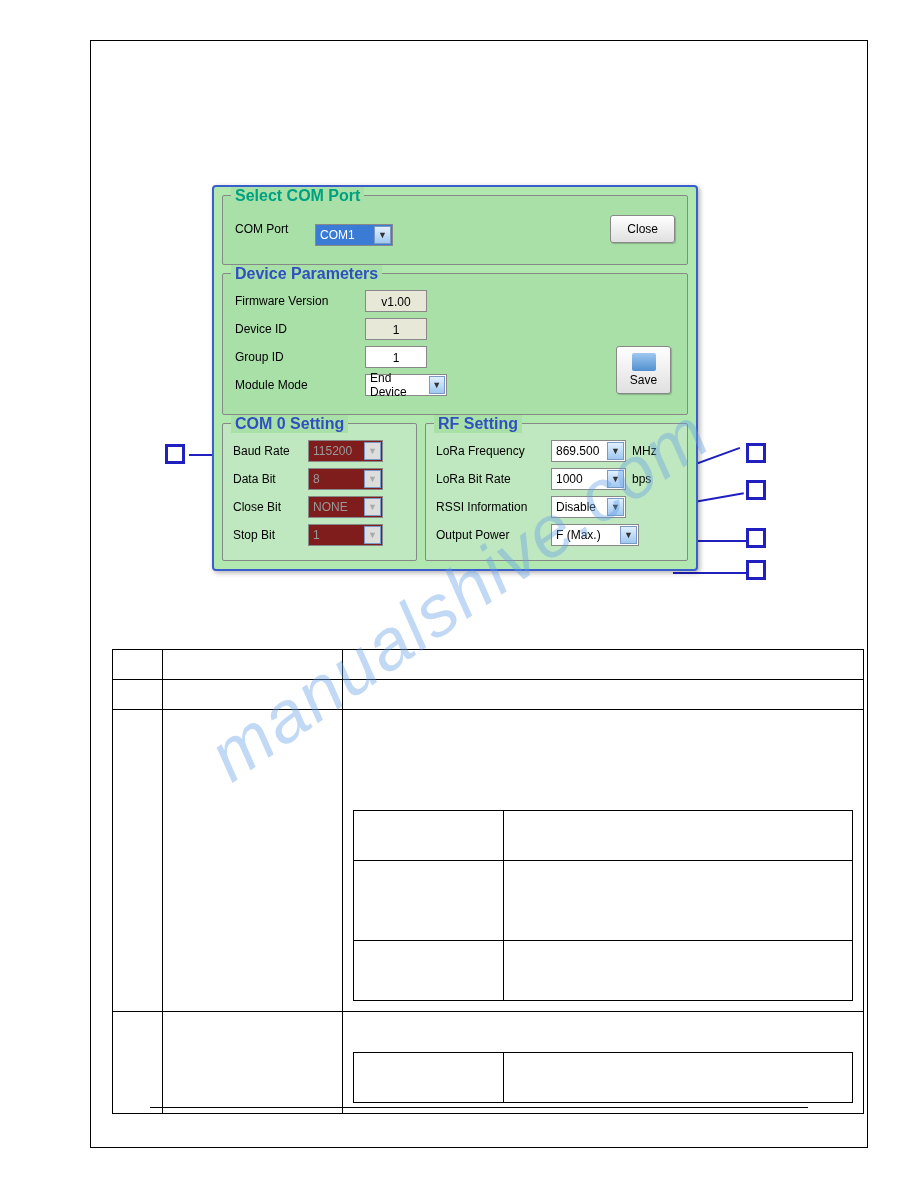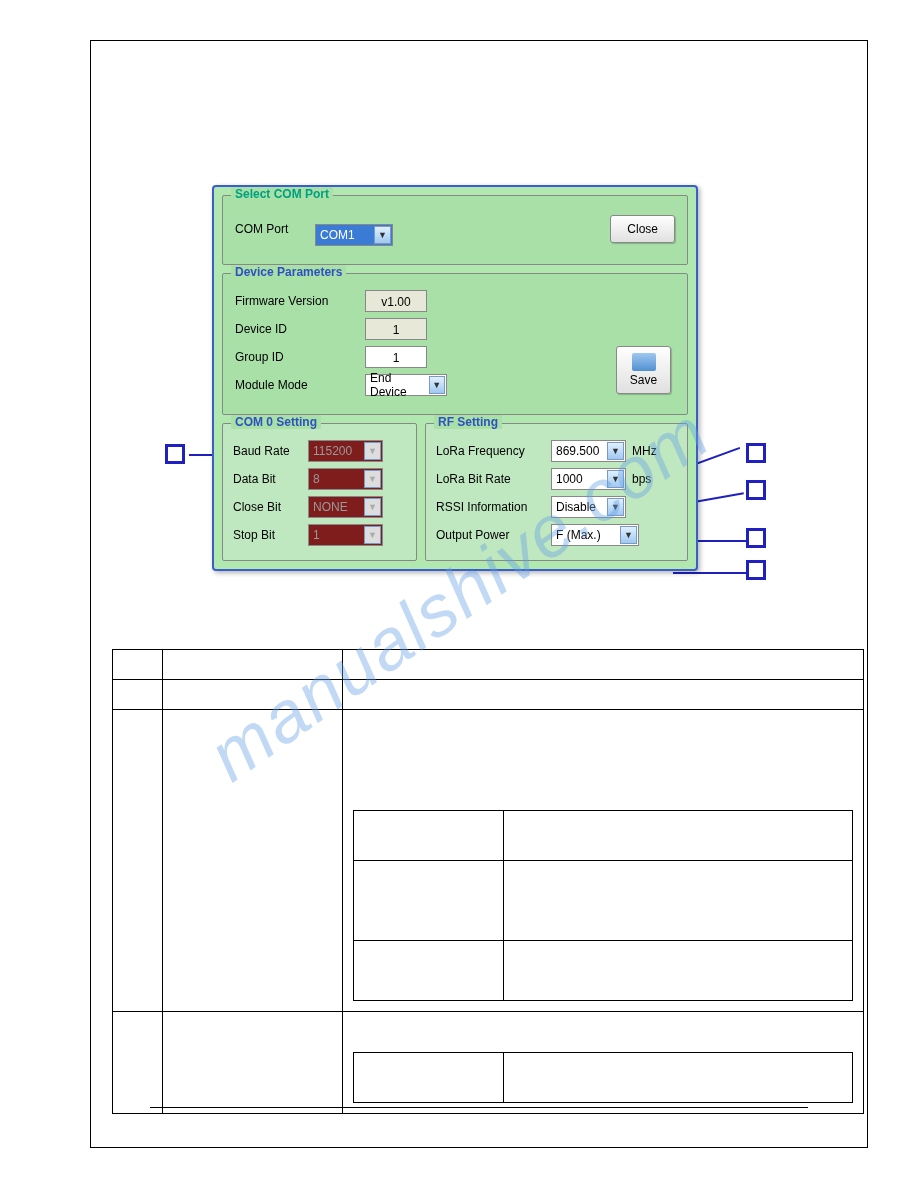--- a/index.html
+++ b/index.html
@@ -94,21 +94,21 @@
       background: #a8e0a8;
       position: relative;
     }
     
     .panel-title {
       position: absolute;
       top: -9px;
       left: 8px;
       background: #a8e0a8;
       padding: 0 4px;
-      font-size: 12px;
+      font-size: 16px;
       color: #3050c0;
       font-weight: bold;
     }
     
     .row {
       display: flex;
       align-items: center;
       margin: 6px 0;
     }
     

